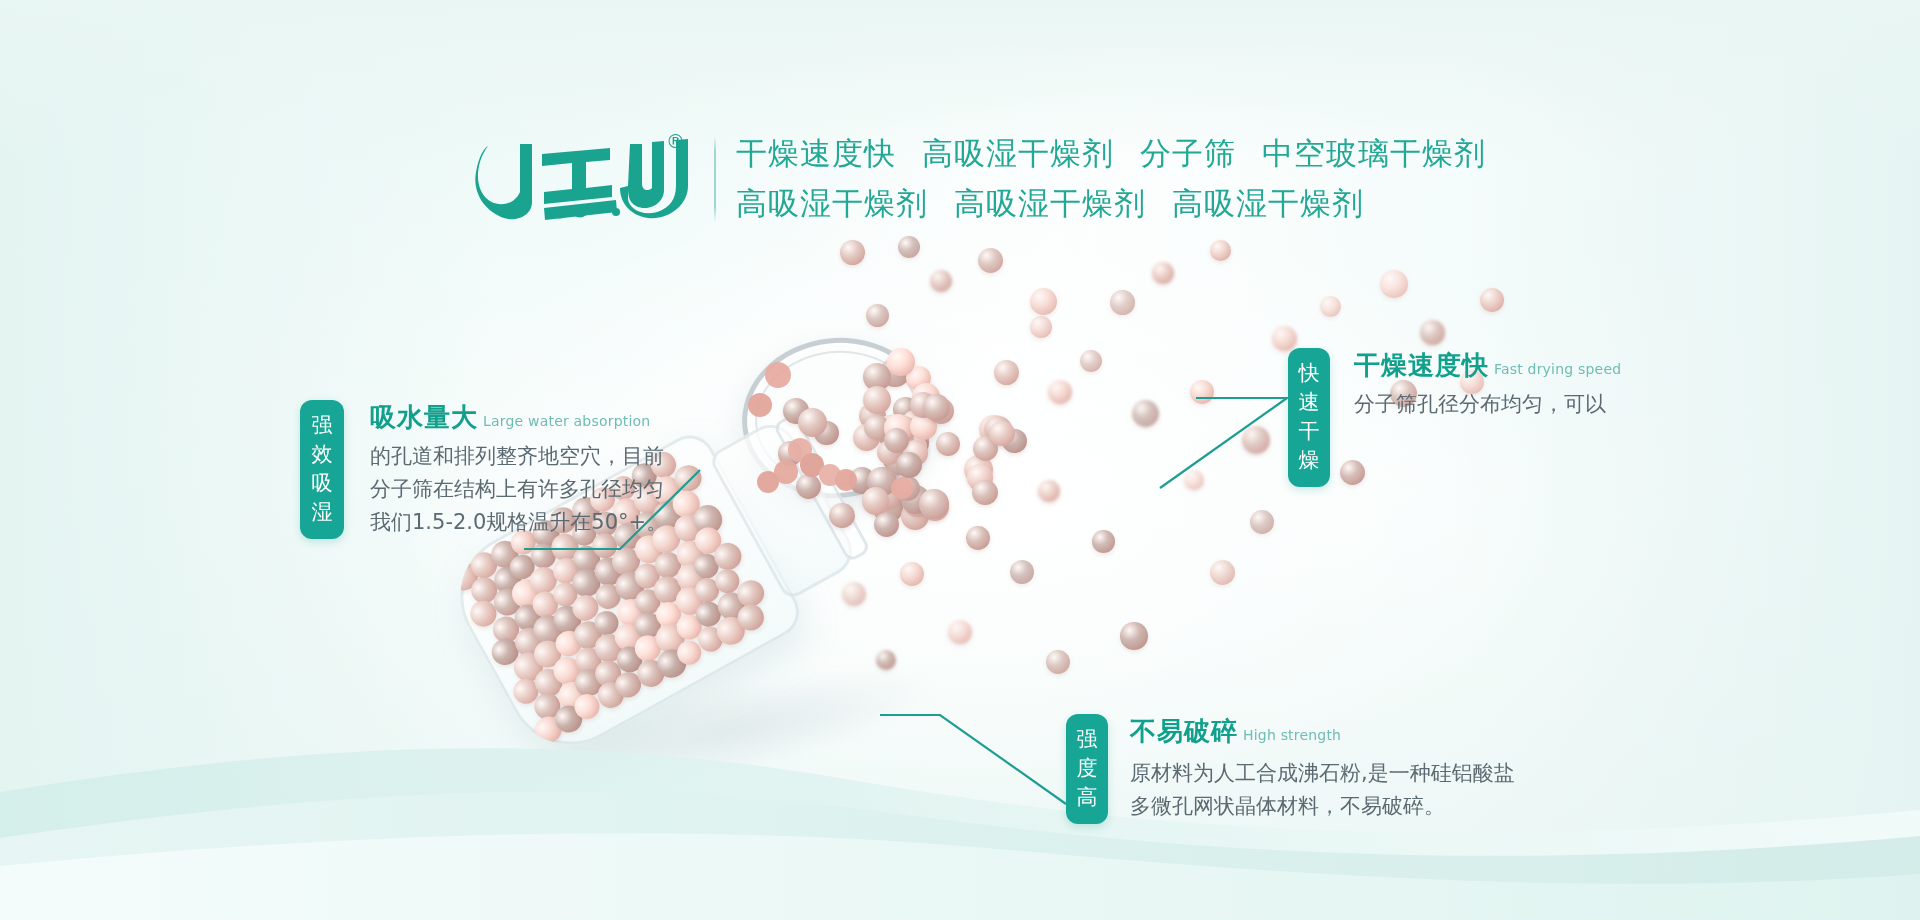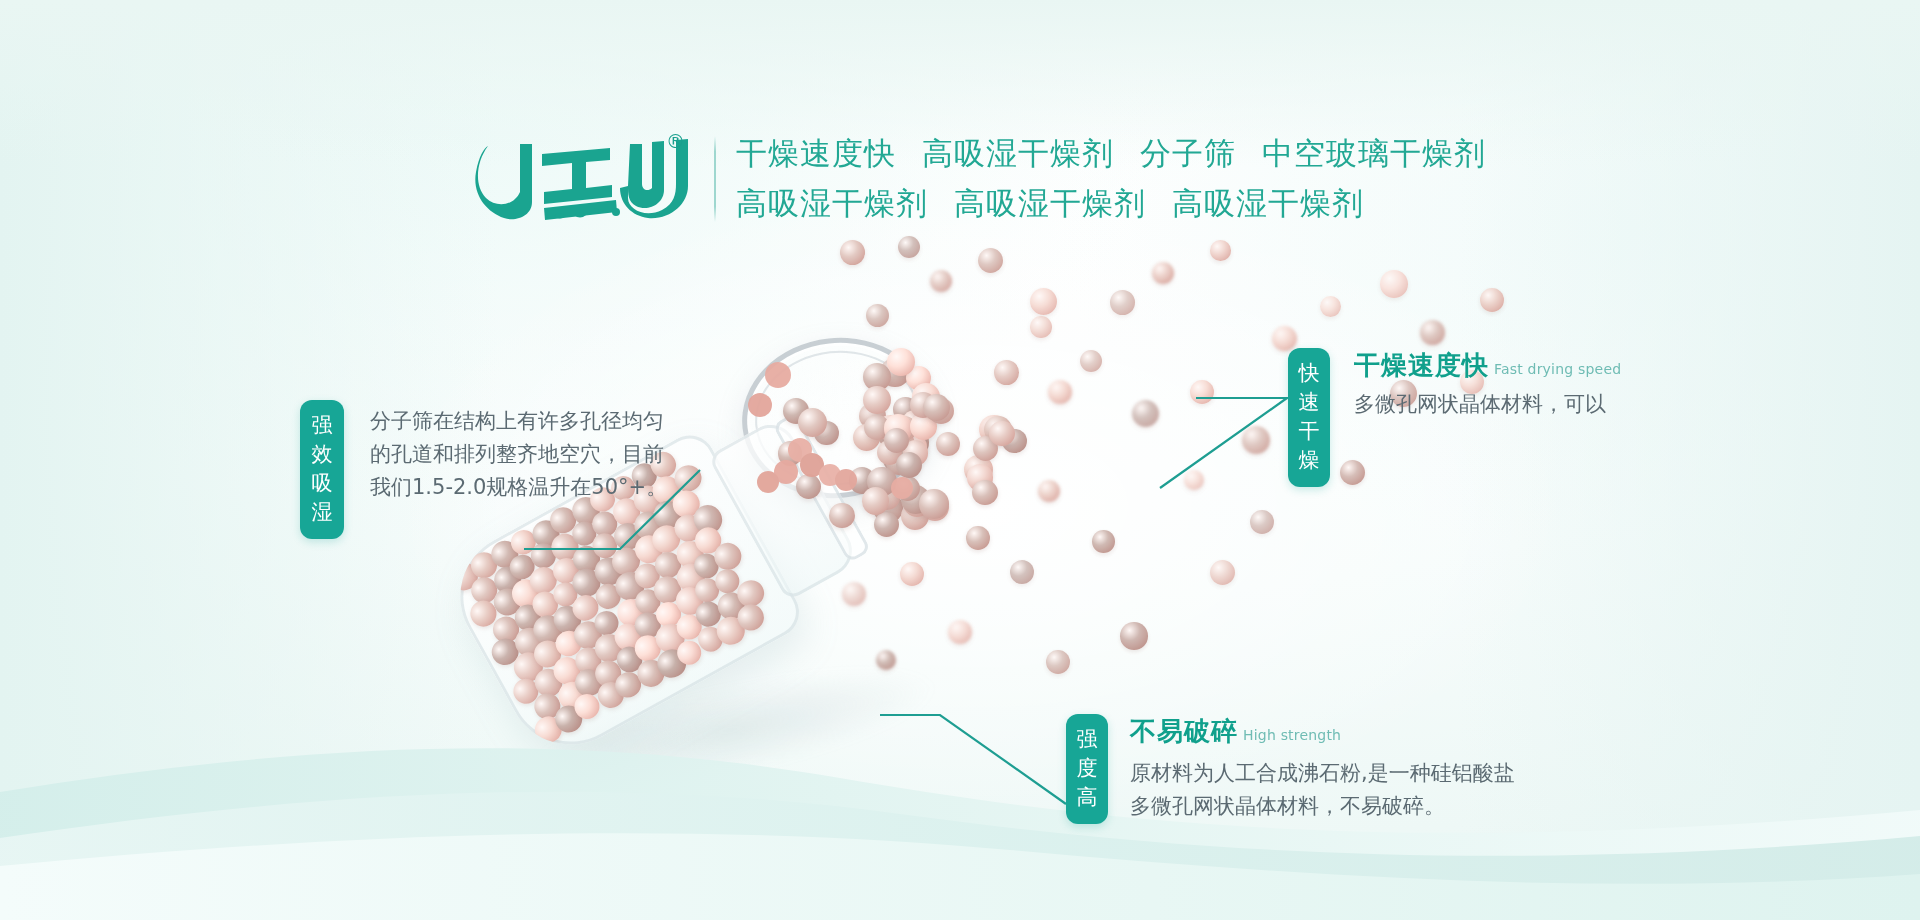--- a/index.html
+++ b/index.html
@@ -416,42 +416,46 @@
   </div>
 
   <div class="callout" id="c-left">
     <div class="badge">
       <div>强</div>
       <div>效</div>
       <div>吸</div>
       <div>湿</div>
     </div>
     <div class="co-text">
+      <div class="co-head">
+        <span class="co-title">吸水量大</span>
+        <span class="co-en">Large water absorption</span>
+      </div>
       <div class="co-body">
+        <div>的孔道和排列整齐地空穴，目前</div>
         <div>分子筛在结构上有许多孔径均匀</div>
-        <div>的孔道和排列整齐地空穴，目前</div>
         <div>我们1.5-2.0规格温升在50°+。</div>
       </div>
     </div>
   </div>
 
   <div class="callout" id="c-topright">
     <div class="badge">
       <div>快</div>
       <div>速</div>
       <div>干</div>
       <div>燥</div>
     </div>
     <div class="co-text">
       <div class="co-head">
         <span class="co-title">干燥速度快</span>
         <span class="co-en">Fast drying speed</span>
       </div>
       <div class="co-body">
-        <div>多微孔网状晶体材料，可以</div>
+        <div>分子筛孔径分布均匀，可以</div>
       </div>
     </div>
   </div>
 
   <div class="callout" id="c-bottomright">
     <div class="badge">
       <div>强</div>
       <div>度</div>
       <div>高</div>
     </div>

